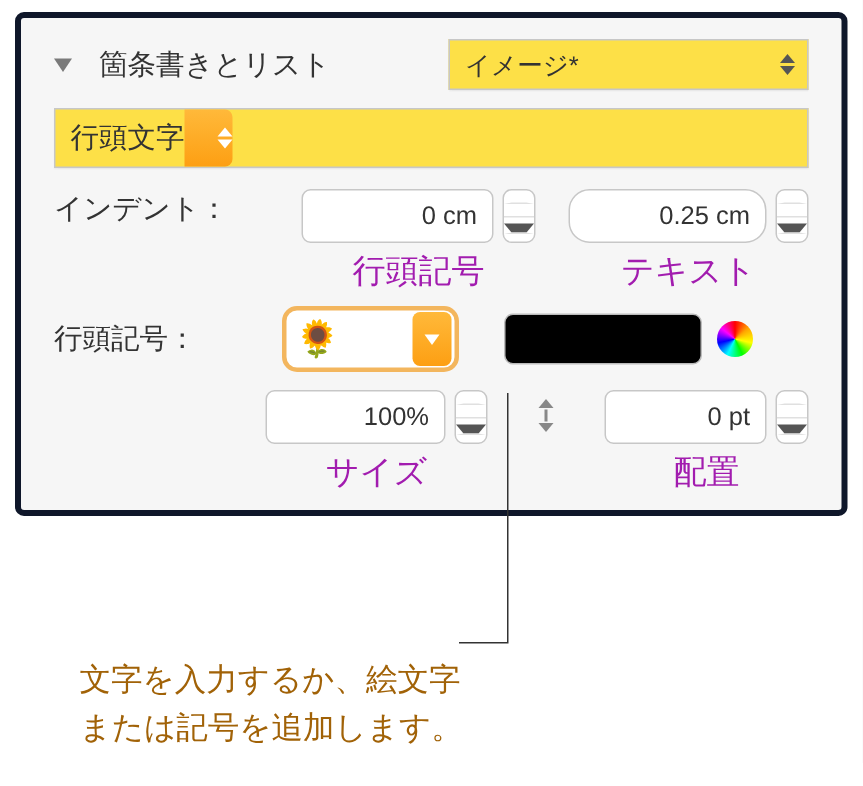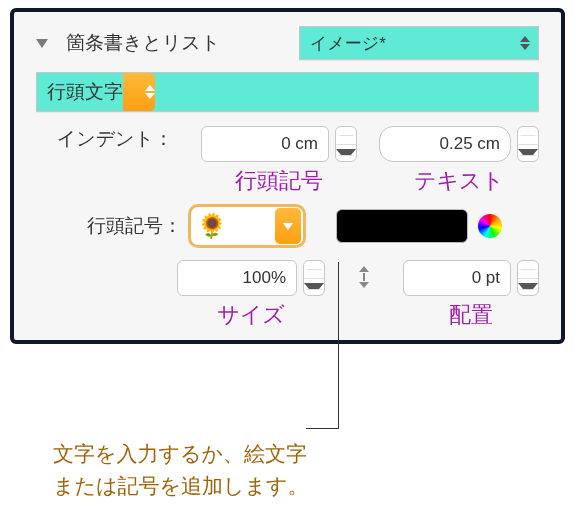--- a/index.html
+++ b/index.html
@@ -25,21 +25,21 @@
 .header-row { margin-bottom: 12px; gap: 12px; }
 .disclosure {
   width: 0; height: 0;
   border-left: 6px solid transparent;
   border-right: 6px solid transparent;
   border-top: 9px solid #7a7a7a;
   margin-right: 6px;
 }
 .header-label { font-size: 19px; flex: 0 0 auto; margin-right: auto;}
 .popup {
-  background: #5eead4;
+  background: #fde047;
   border: 1px solid #c7c7c7;
   border-radius: 0;
   display: flex;
   align-items: center;
   padding: 4px 8px 4px 10px;
   box-shadow: 0 1px 1px rgba(0,0,0,0.05);
   cursor: default;
 }
 .popup .arrows {
   margin-left: auto;
@@ -60,21 +60,21 @@
 .popup.full .cap {
   background: linear-gradient(#ffb93a,#fd9f13);
   border-radius: 0 5px 5px 0;
   height: 38px; width: 32px;
   margin: -4px -8px -4px 0;
   display:flex;align-items:center;justify-content:center;
 }
 .popup.full .cap .arrows .arrow-up { border-bottom-color:#fff; }
 .popup.full .cap .arrows .arrow-down { border-top-color:#fff; }
 
-.label-col { width: 152px; text-align: right; font-size: 19px; padding-right: 6px;}
+.label-col { width: 152px; font-size: 19px; padding-right: 6px;}
 .field-pair { display:flex; flex-direction: column; align-items:center; }
 .num-control { display:flex; align-items:center; }
 .num-input {
   background:#fff; border:1px solid #c7c7c7; border-radius:6px;
   height:36px; display:flex; align-items:center; justify-content:flex-end;
   padding-right:10px; font-size:17px;
 }
 .num-input.w1 { width: 128px; }
 .num-input.w2 { width: 132px; border-radius: 14px; }
 .num-input.w3 { width: 120px; }

